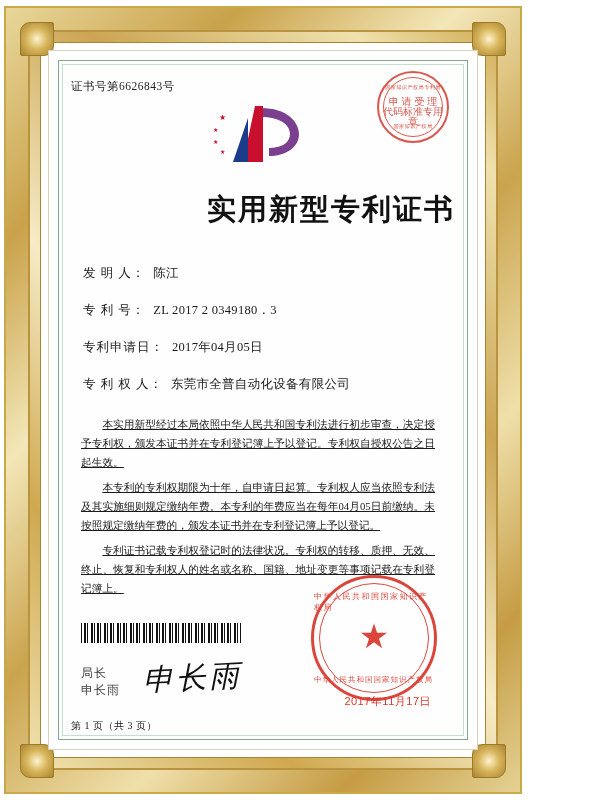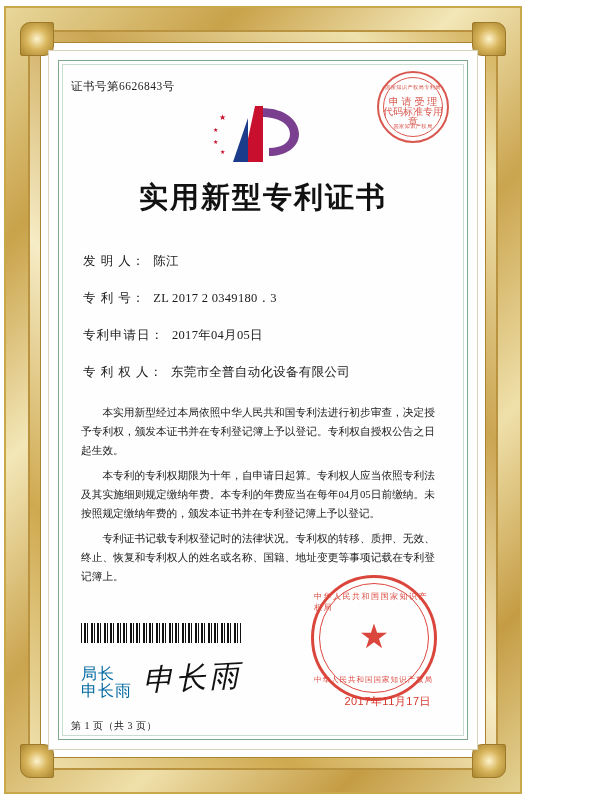--- a/index.html
+++ b/index.html
@@ -165,26 +165,26 @@
   }
   .logo {
     position: absolute;
     left: 50%;
     transform: translateX(-50%);
     width: 120px;
     height: 74px;
   }
 
   .title {
-    text-align: center;
+    text-align: right;
     font-size: 29px;
     font-weight: bold;
     letter-spacing: 2px;
     color: #111;
-    margin-top: 4px;
+    margin-top: 16px;
     font-family: "Liberation Serif", "DejaVu Serif", serif;
   }
 
   
   .fields {
     margin-top: 34px;
     padding-left: 12px;
   }
   .field-row {
     font-size: 12.5px;
@@ -208,20 +208,21 @@
     margin-top: 22px;
     padding: 0 6px 0 10px;
     font-size: 10.7px;
     line-height: 19px;
     color: #1a1a1a;
     text-align: justify;
   }
   .body-text p {
     margin: 0 14px 6px 0;
     text-indent: 2em;
+    text-decoration: underline;
   }
 
   
   .barcode {
     position: absolute;
     left: 10px;
     bottom: 92px;
     width: 160px;
     height: 20px;
     background: repeating-linear-gradient(
@@ -231,23 +232,23 @@
       #111 6px, #111 7px, #fff 7px, #fff 10px,
       #111 10px, #111 12px, #fff 12px, #fff 13px
     );
   }
 
   
   .sign-block {
     position: absolute;
     left: 10px;
     bottom: 36px;
-    font-size: 16px;
+    font-size: 12px;
     line-height: 17px;
-    color: #0369a1;
+    color: #404040;
     letter-spacing: 1px;
   }
   .signature {
     position: absolute;
     left: 72px;
     bottom: 36px;
     font-size: 30px;
     font-family: "Liberation Serif", "DejaVu Serif", serif;
     font-style: italic;
     color: #111;

